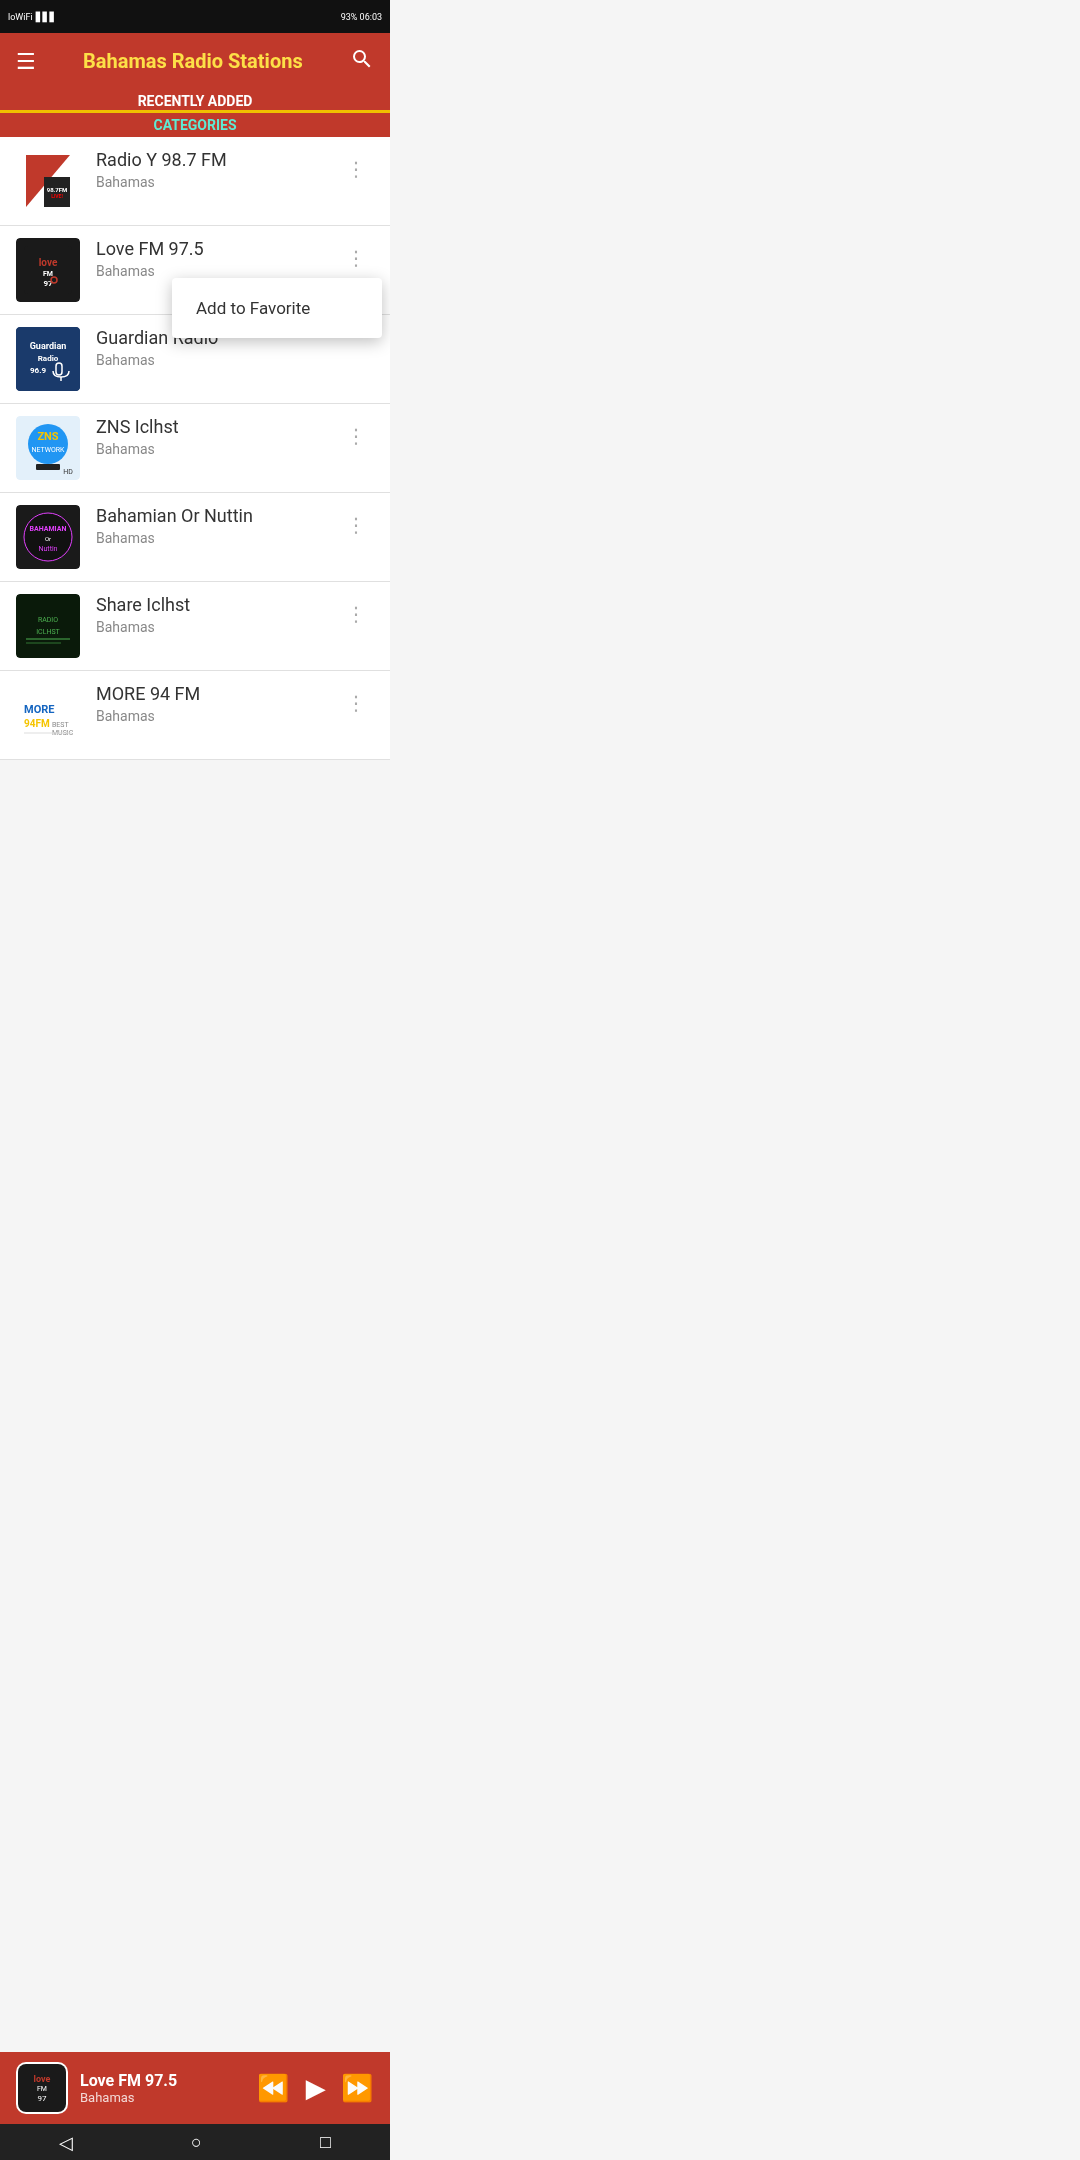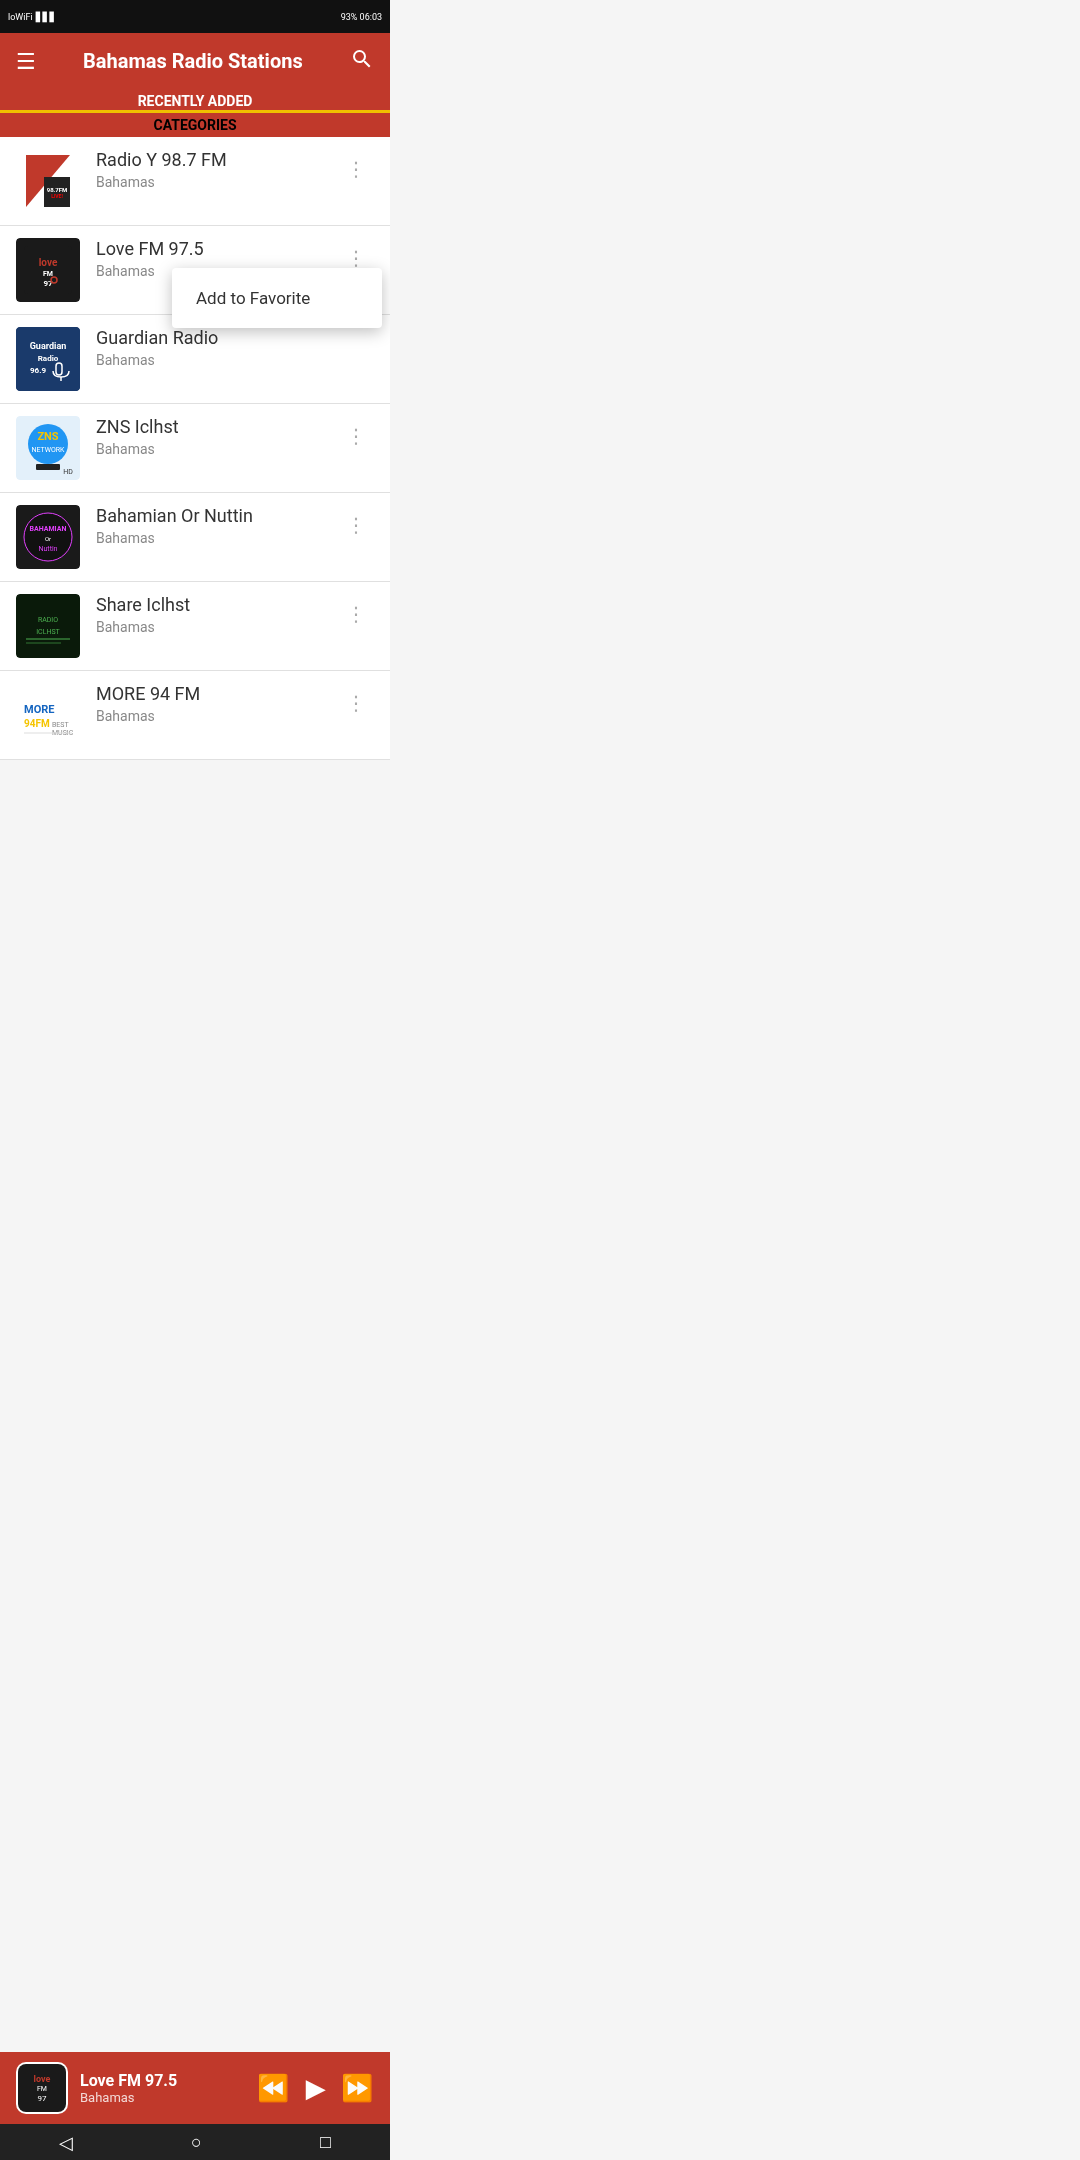--- a/index.html
+++ b/index.html
@@ -41,21 +41,21 @@
       gap: 12px;
     }
     .app-bar .menu-icon {
       color: #fff;
       font-size: 22px;
       cursor: pointer;
       flex-shrink: 0;
     }
     .app-bar .app-title {
       flex: 1;
-      color: #ffffff;
+      color: #fde047;
       font-size: 20px;
       font-weight: bold;
       text-align: center;
     }
     .app-bar .search-icon {
       color: #fff;
       font-size: 22px;
       cursor: pointer;
       flex-shrink: 0;
     }
@@ -96,21 +96,21 @@
     .tab-item:first-child::after {
       content: '';
       position: absolute;
       bottom: 0;
       left: 0;
       right: 0;
       height: 3px;
       background: #f0c000;
     }
     .tab-item:last-child {
-      color: #000000;
+      color: #5eead4;
     }
     .station-item {
       display: flex;
       padding: 12px 16px;
       border-bottom: 1px solid #e0e0e0;
       position: relative;
       cursor: pointer;
       background: #fff;
     }
     .station-logo {
@@ -141,21 +141,21 @@
       color: #aaa;
       font-size: 20px;
       padding: 8px;
       cursor: pointer;
     }
 
     
     .context-menu {
       position: absolute;
       right: 8px;
-      top: 42px;
+      top: 52px;
       background: #fff;
       border-radius: 4px;
       box-shadow: 0 4px 16px rgba(0,0,0,0.25);
       z-index: 100;
       width: 210px;
       overflow: hidden;
     }
     .context-menu-item {
       padding: 20px 24px;
       font-size: 17px;

